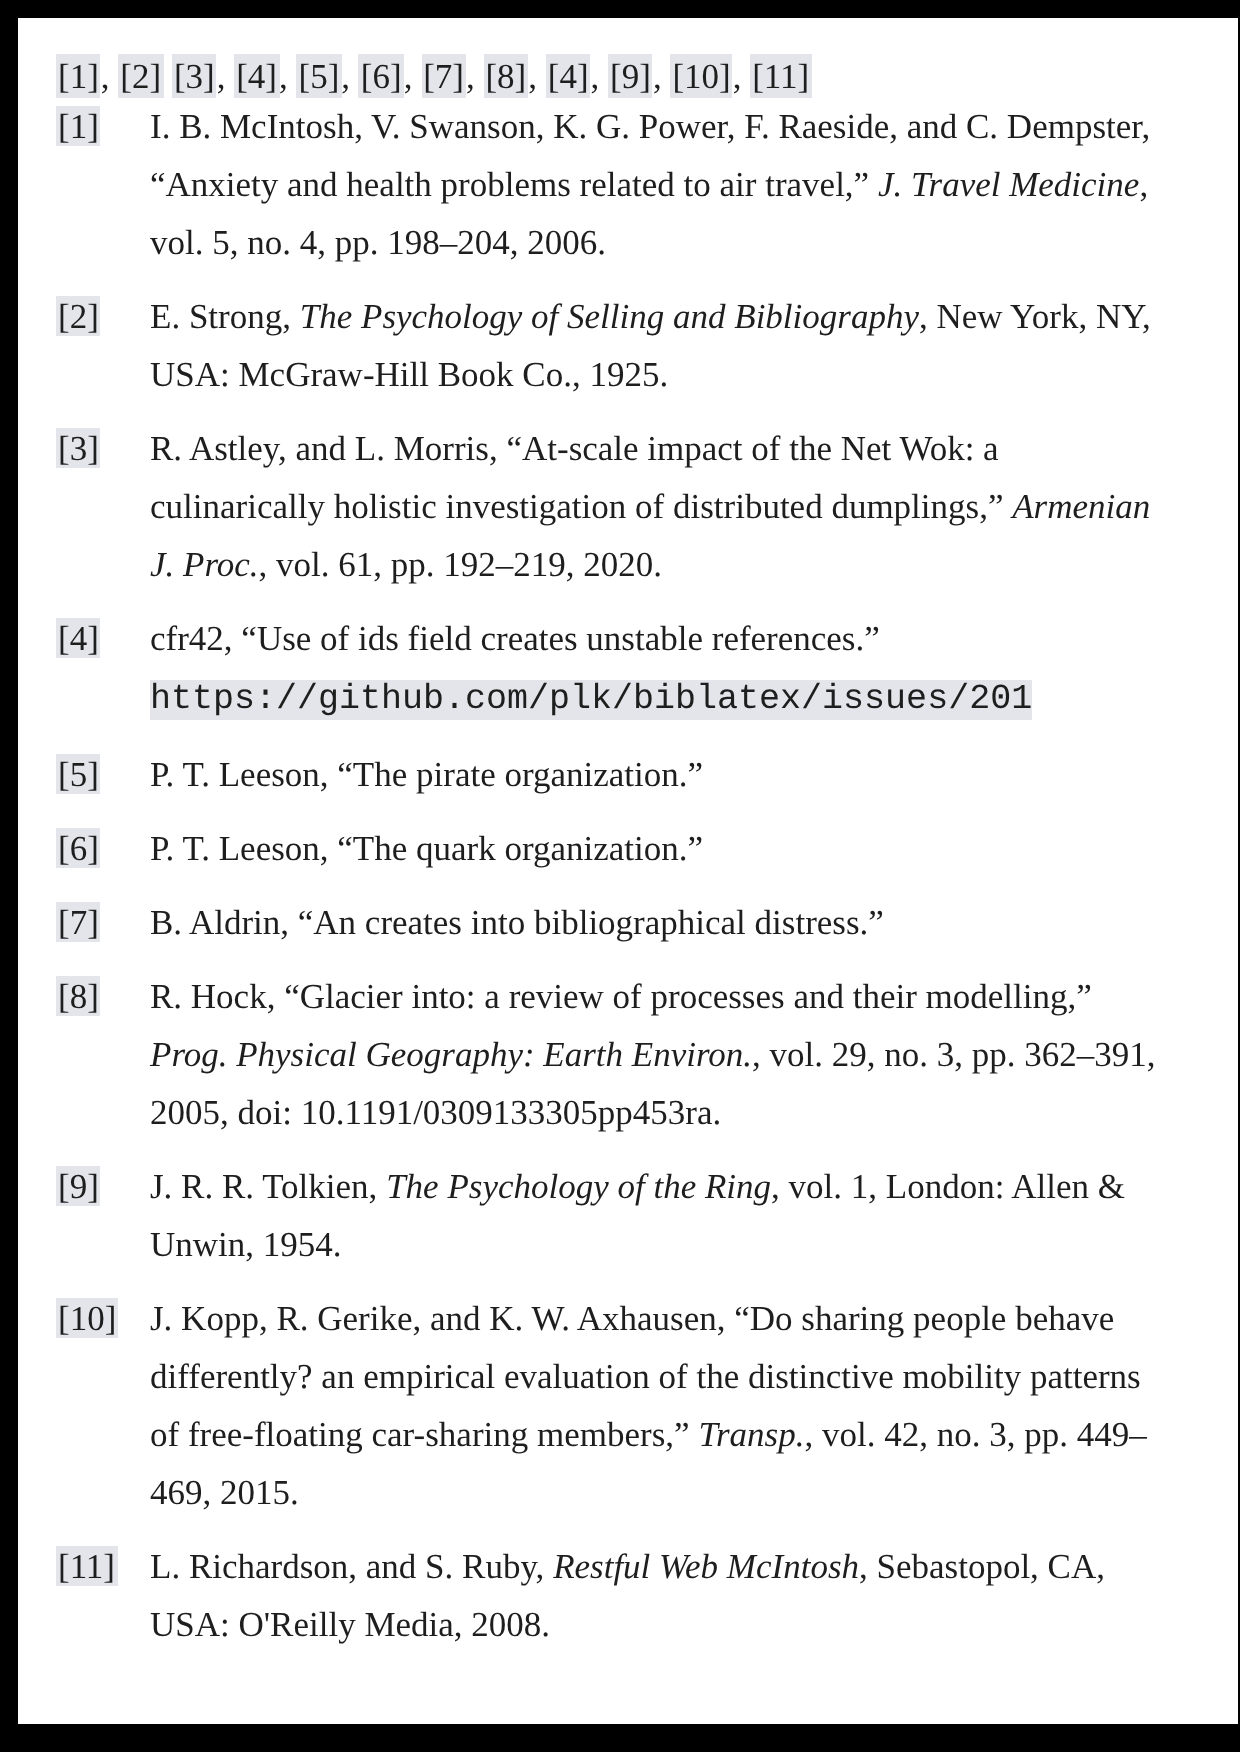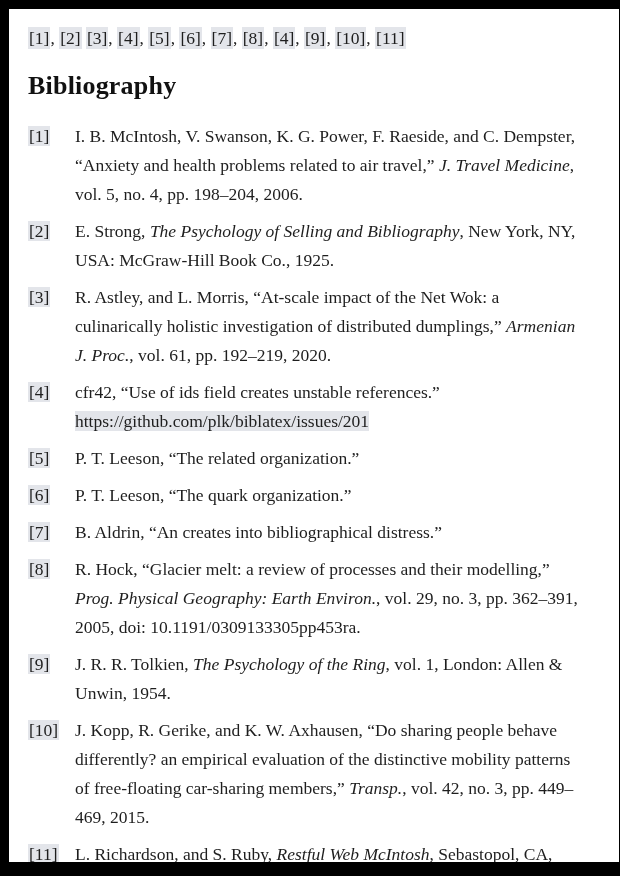--- a/index.html
+++ b/index.html
@@ -71,61 +71,61 @@
   }
   .entry-text {
     max-width: 512px;
   }
   .entry-text .normal { font-style: normal; }
   .entry-text .italic { font-style: italic; margin-top: 24px; }
   .entry-text .link {
     font-style: normal;
     background: #e3e5ea;
     cursor: pointer;
+    font-family: Liberation Mono, monospace;
   }
 </style>
 </head>
 <body>
 
 <div class="frame">
   <div class="page">
     <div class="citation-line"><span class="cite">[1]</span><span class="sep">, </span><span class="cite">[2]</span><span class="sep"> </span><span class="cite">[3]</span><span class="sep">, </span><span class="cite">[4]</span><span class="sep">, </span><span class="cite">[5]</span><span class="sep">, </span><span class="cite">[6]</span><span class="sep">, </span><span class="cite">[7]</span><span class="sep">, </span><span class="cite">[8]</span><span class="sep">, </span><span class="cite">[4]</span><span class="sep">, </span><span class="cite">[9]</span><span class="sep">, </span><span class="cite">[10]</span><span class="sep">, </span><span class="cite">[11]</span></div>
-    <h1 class="bib-heading">Bibliography</h1>
     <div class="bib-list">
         <div class="entry">
           <div class="label-cell"><span class="label">[1]</span></div>
           <div class="entry-text"><span class="normal">I. B. McIntosh, V. Swanson, K. G. Power, F. Raeside, and C. Dempster, “Anxiety and health problems related to air travel,” </span><span class="italic">J. Travel Medicine</span><span class="normal">, vol. 5, no. 4, pp. 198–204, 2006.</span></div>
         </div>
         <div class="entry">
           <div class="label-cell"><span class="label">[2]</span></div>
           <div class="entry-text"><span class="normal">E. Strong, </span><span class="italic">The Psychology of Selling and Bibliography</span><span class="normal">, New York, NY, USA: McGraw-Hill Book Co., 1925.</span></div>
         </div>
         <div class="entry">
           <div class="label-cell"><span class="label">[3]</span></div>
           <div class="entry-text"><span class="normal">R. Astley, and L. Morris, “At-scale impact of the Net Wok: a culinarically holistic investigation of distributed dumplings,” </span><span class="italic">Armenian J. Proc.</span><span class="normal">, vol. 61, pp. 192–219, 2020.</span></div>
         </div>
         <div class="entry">
           <div class="label-cell"><span class="label">[4]</span></div>
           <div class="entry-text"><span class="normal">cfr42, “Use of ids field creates unstable references.” </span><span class="link">https://github.com/plk/biblatex/issues/201</span></div>
         </div>
         <div class="entry">
           <div class="label-cell"><span class="label">[5]</span></div>
-          <div class="entry-text"><span class="normal">P. T. Leeson, “The related organization.”</span></div>
+          <div class="entry-text"><span class="normal">P. T. Leeson, “The pirate organization.”</span></div>
         </div>
         <div class="entry">
           <div class="label-cell"><span class="label">[6]</span></div>
           <div class="entry-text"><span class="normal">P. T. Leeson, “The quark organization.”</span></div>
         </div>
         <div class="entry">
           <div class="label-cell"><span class="label">[7]</span></div>
           <div class="entry-text"><span class="normal">B. Aldrin, “An creates into bibliographical distress.”</span></div>
         </div>
         <div class="entry">
           <div class="label-cell"><span class="label">[8]</span></div>
-          <div class="entry-text"><span class="normal">R. Hock, “Glacier melt: a review of processes and their modelling,” </span><span class="italic">Prog. Physical Geography: Earth Environ.</span><span class="normal">, vol. 29, no. 3, pp. 362–391, 2005, doi: 10.1191/0309133305pp453ra.</span></div>
+          <div class="entry-text"><span class="normal">R. Hock, “Glacier into: a review of processes and their modelling,” </span><span class="italic">Prog. Physical Geography: Earth Environ.</span><span class="normal">, vol. 29, no. 3, pp. 362–391, 2005, doi: 10.1191/0309133305pp453ra.</span></div>
         </div>
         <div class="entry">
           <div class="label-cell"><span class="label">[9]</span></div>
           <div class="entry-text"><span class="normal">J. R. R. Tolkien, </span><span class="italic">The Psychology of the Ring</span><span class="normal">, vol. 1, London: Allen &amp; Unwin, 1954.</span></div>
         </div>
         <div class="entry">
           <div class="label-cell"><span class="label">[10]</span></div>
           <div class="entry-text"><span class="normal">J. Kopp, R. Gerike, and K. W. Axhausen, “Do sharing people behave differently? an empirical evaluation of the distinctive mobility patterns of free-floating car-sharing members,” </span><span class="italic">Transp.</span><span class="normal">, vol. 42, no. 3, pp. 449–469, 2015.</span></div>
         </div>
         <div class="entry">

